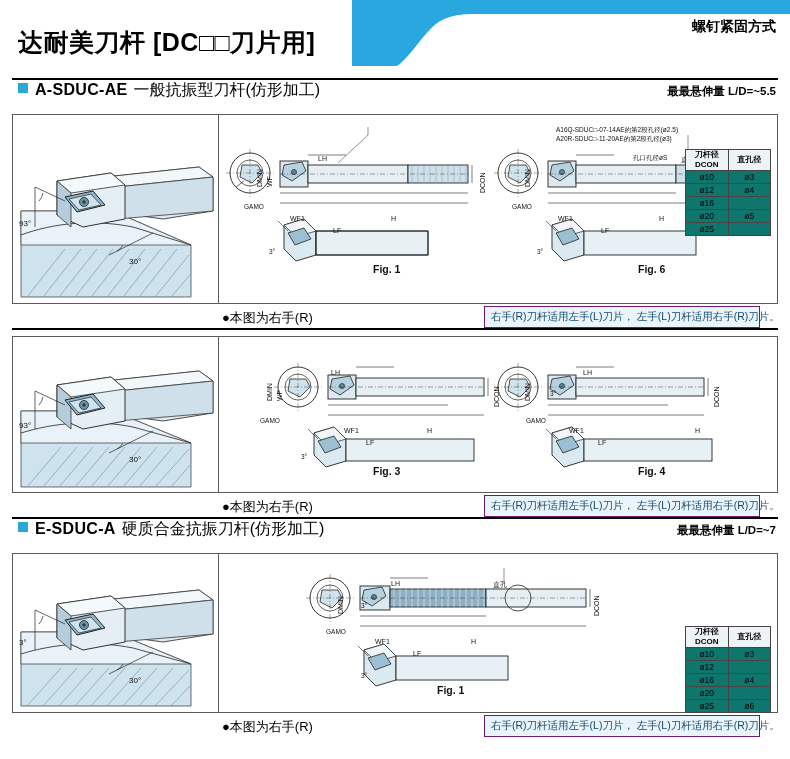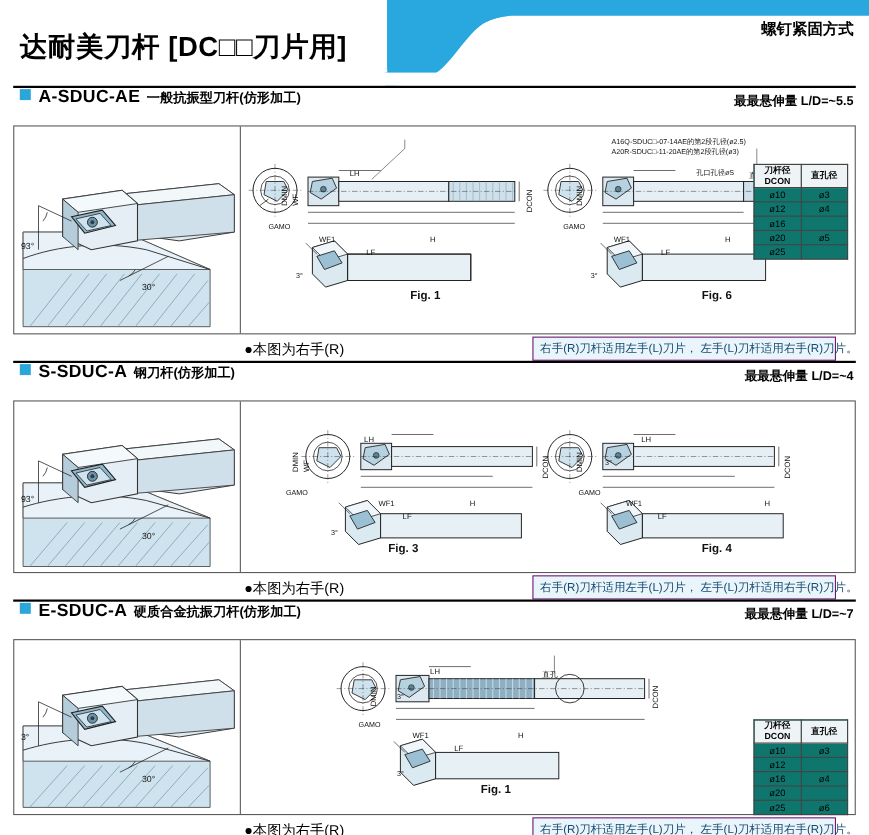--- a/index.html
+++ b/index.html
@@ -62,22 +62,22 @@
     position: relative;
     top: -2px;
   }
   .sec-title {
     font-size: 16px;
     font-weight: bold;
     letter-spacing: 0.3px;
     text-align: right;
   }
   .sec-sub {
-    font-size: 12px;
-    font-weight: bold;
+    font-size: 16px;
+    font-weight: normal;
     margin-left: 6px;
   }
   .sec-right {
     position: absolute;
     right: 14px; top: 4px;
     font-size: 11.5px;
     font-weight: bold;
   }
   .rule {
     height: 2px;
@@ -366,24 +366,20 @@
   </div>
 
   <div style="position:relative; height:24px;">
     <div class="note" style="left:222px; top:5px;">●本图为右手(R)</div>
     <div class="blue-note" style="left:484px; top:2px; width:276px;">右手(R)刀杆适用左手(L)刀片， 左手(L)刀杆适用右手(R)刀片。</div>
   </div>
 </div>
 
 <div class="section">
   <div class="rule"></div>
-  <div class="sec-head">
-    <span class="sec-marker"></span><span class="sec-title">S-SDUC-A</span><span class="sec-sub">钢刀杆(仿形加工)</span>
-    <span class="sec-right">最最悬伸量 L/D=~4</span>
-  </div>
 
   <div class="panel" style="height:157px;">
     <div class="divider" style="left:205px;"></div>
 
     <svg class="svgwrap" width="205" height="157" viewBox="0 0 205 157">
       <path d="M8,74 L100,74 L178,106 L178,150 L8,150 Z" fill="#cfe3ee" stroke="#4a4a4a" stroke-width="0.8"></path>
       <path d="M8,74 L100,74 L178,106 L8,106 Z" fill="#e8f2f8" stroke="#4a4a4a" stroke-width="0.8"></path>
       <g stroke="#6d8fa1" stroke-width="0.6">
         <line x1="14" y1="150" x2="48" y2="110"></line>
           <line x1="30" y1="150" x2="64" y2="110"></line>
@@ -474,21 +470,21 @@
 
     <div class="dim" style="left:570px; top:32px;">LH</div>
     <div class="dimv" style="left:511px; top:64px;">DMIN</div>
     <div class="anno" style="left:537px; top:53px;">3°</div>
     <div class="dim" style="left:556px; top:90px;">WF1</div>
     <div class="dim" style="left:585px; top:102px;">LF</div>
     <div class="dim" style="left:682px; top:90px;">H</div>
     <div class="dimv" style="left:700px; top:70px;">DCON</div>
     <div class="anno" style="left:513px; top:80px;">GAMO</div>
 
-    <div class="fig-label" style="left:340px; top:128px;">Fig. 3</div>
+    <div class="fig-label" style="left:360px; top:128px;">Fig. 3</div>
     <div class="fig-label" style="left:625px; top:128px;">Fig. 4</div>
   </div>
 
   <div style="position:relative; height:24px;">
     <div class="note" style="left:222px; top:5px;">●本图为右手(R)</div>
     <div class="blue-note" style="left:484px; top:2px; width:276px;">右手(R)刀杆适用左手(L)刀片， 左手(L)刀杆适用右手(R)刀片。</div>
   </div>
 </div>
 
 <div class="section">

